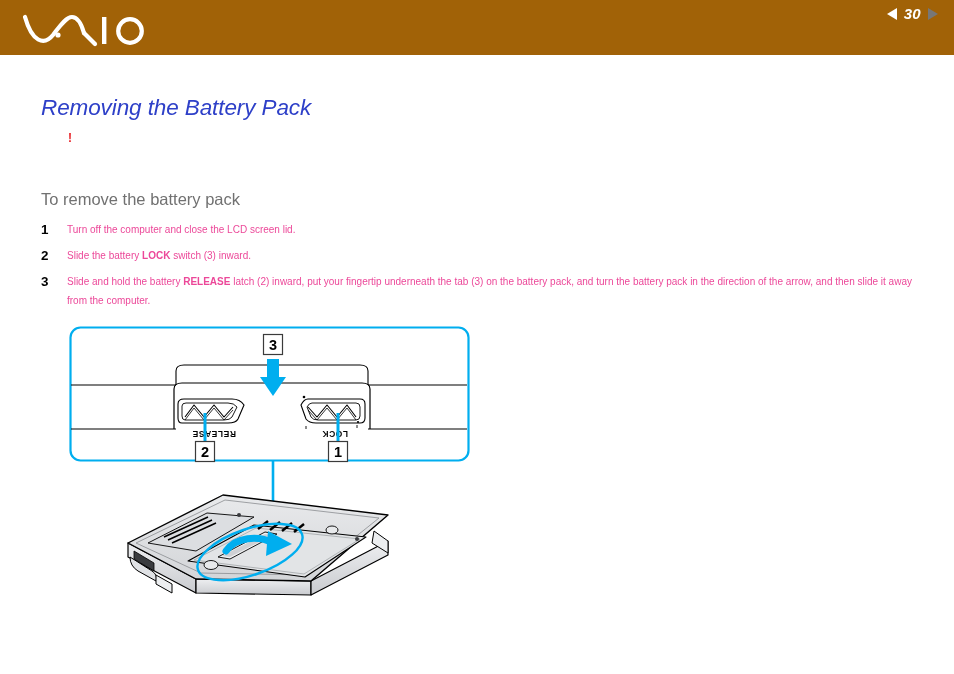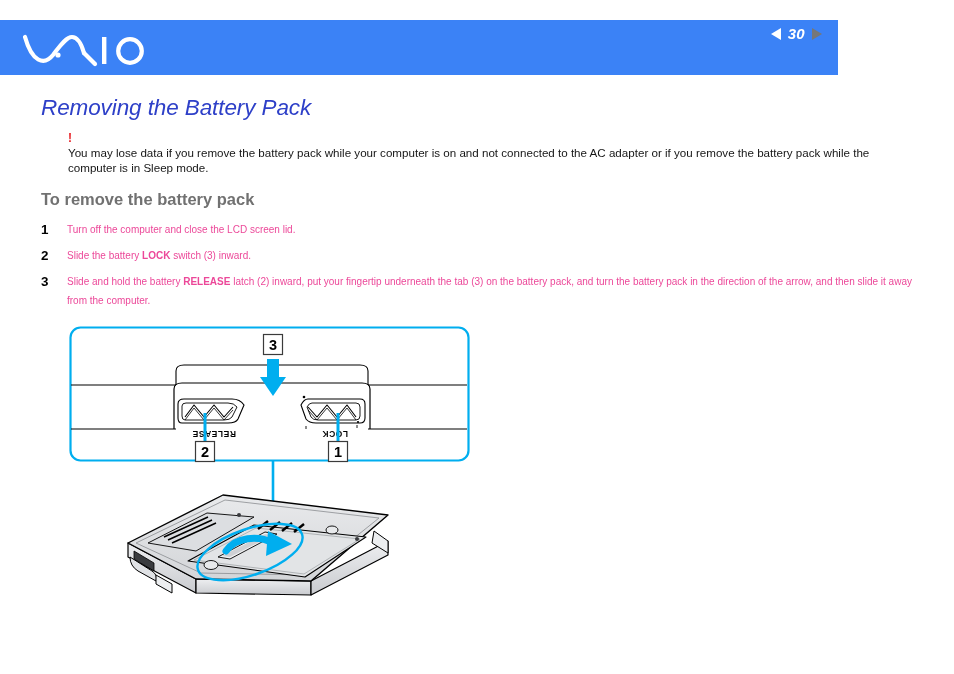--- a/index.html
+++ b/index.html
@@ -12,24 +12,23 @@
     height: 674px;
     font-family: "Liberation Sans", sans-serif;
     position: relative;
     overflow: hidden;
   }
 
   
   .header {
     position: absolute;
     left: 0; top: 0;
-    width: 838px;
+    width: 954px;
     height: 55px;
-    background: #3b82f6;
-    margin-top: 20px;
+    background: #a16207;
   }
   .vaio-logo {
     position: absolute;
     left: 22px;
     top: 6px;
     width: 128px;
     height: 42px;
   }
   .header-right {
     position: absolute;
@@ -112,21 +111,21 @@
     font-size: 11.6px;
     line-height: 15.4px;
     font-family: "Liberation Sans", sans-serif;
   }
   .sub-head {
     position: absolute;
     left: 41px;
     top: 135px;
     color: #717171;
     font-size: 16.5px;
-    font-weight: bold;
+    font-weight: normal;
     white-space: nowrap;
   }
 
   .steps {
     position: absolute;
     left: 41px;
     top: 165px;
     width: 875px;
   }
   .step {
@@ -190,21 +189,20 @@
   </div>
 
 </div>
 
 <div class="content">
 
   <div class="page-title">Removing the Battery Pack</div>
 
   <div class="note-block">
     <div class="note-bang">!</div>
-    <div class="note-text">You may lose data if you remove the battery pack while your computer is on and not connected to the AC adapter or if you remove the battery pack while the computer is in Sleep mode.</div>
   </div>
 
   <div class="sub-head">To remove the battery pack</div>
 
   <div class="steps">
       <div class="step">
         <div class="step-num">1</div>
         <div class="step-text"><span>Turn off the computer and close the LCD screen lid.</span></div>
       </div>
       <div class="step">

